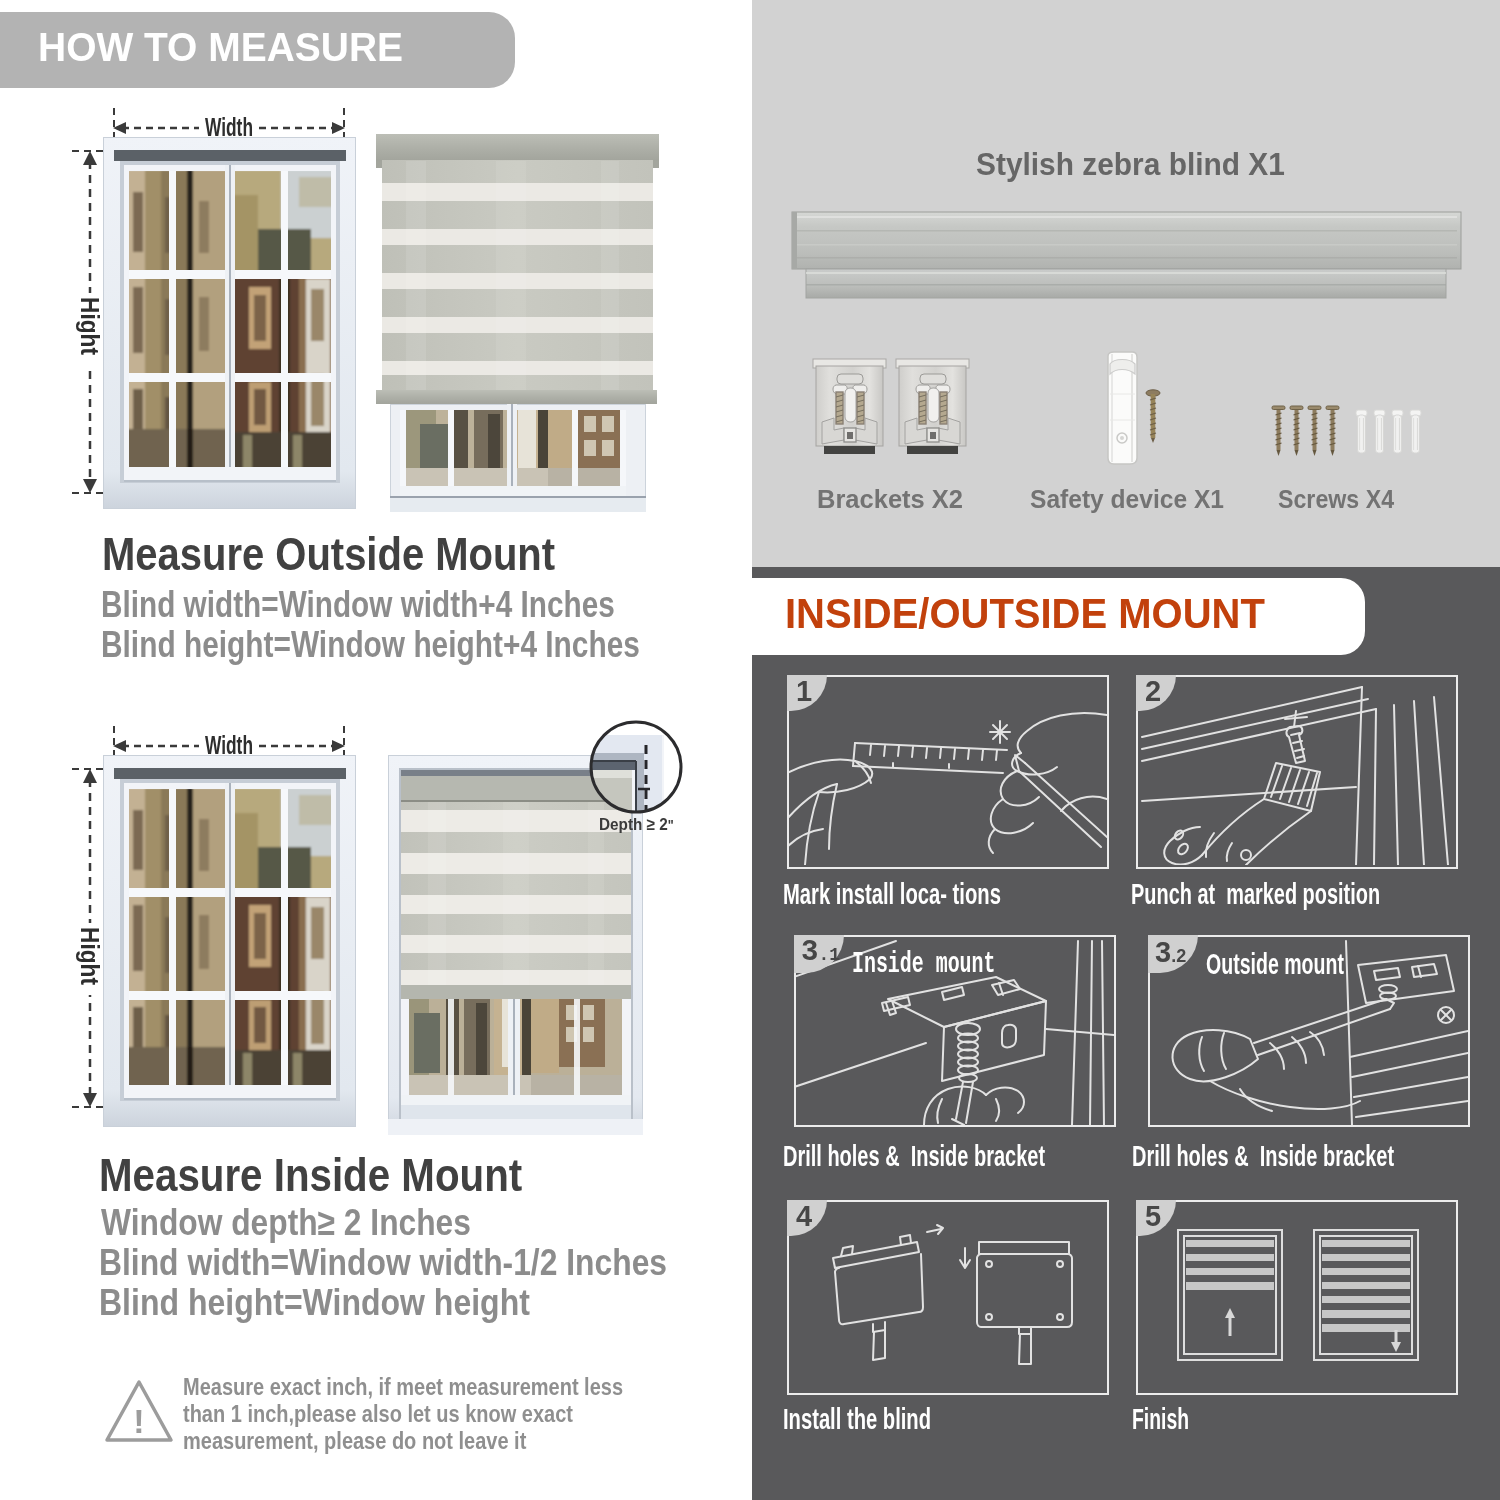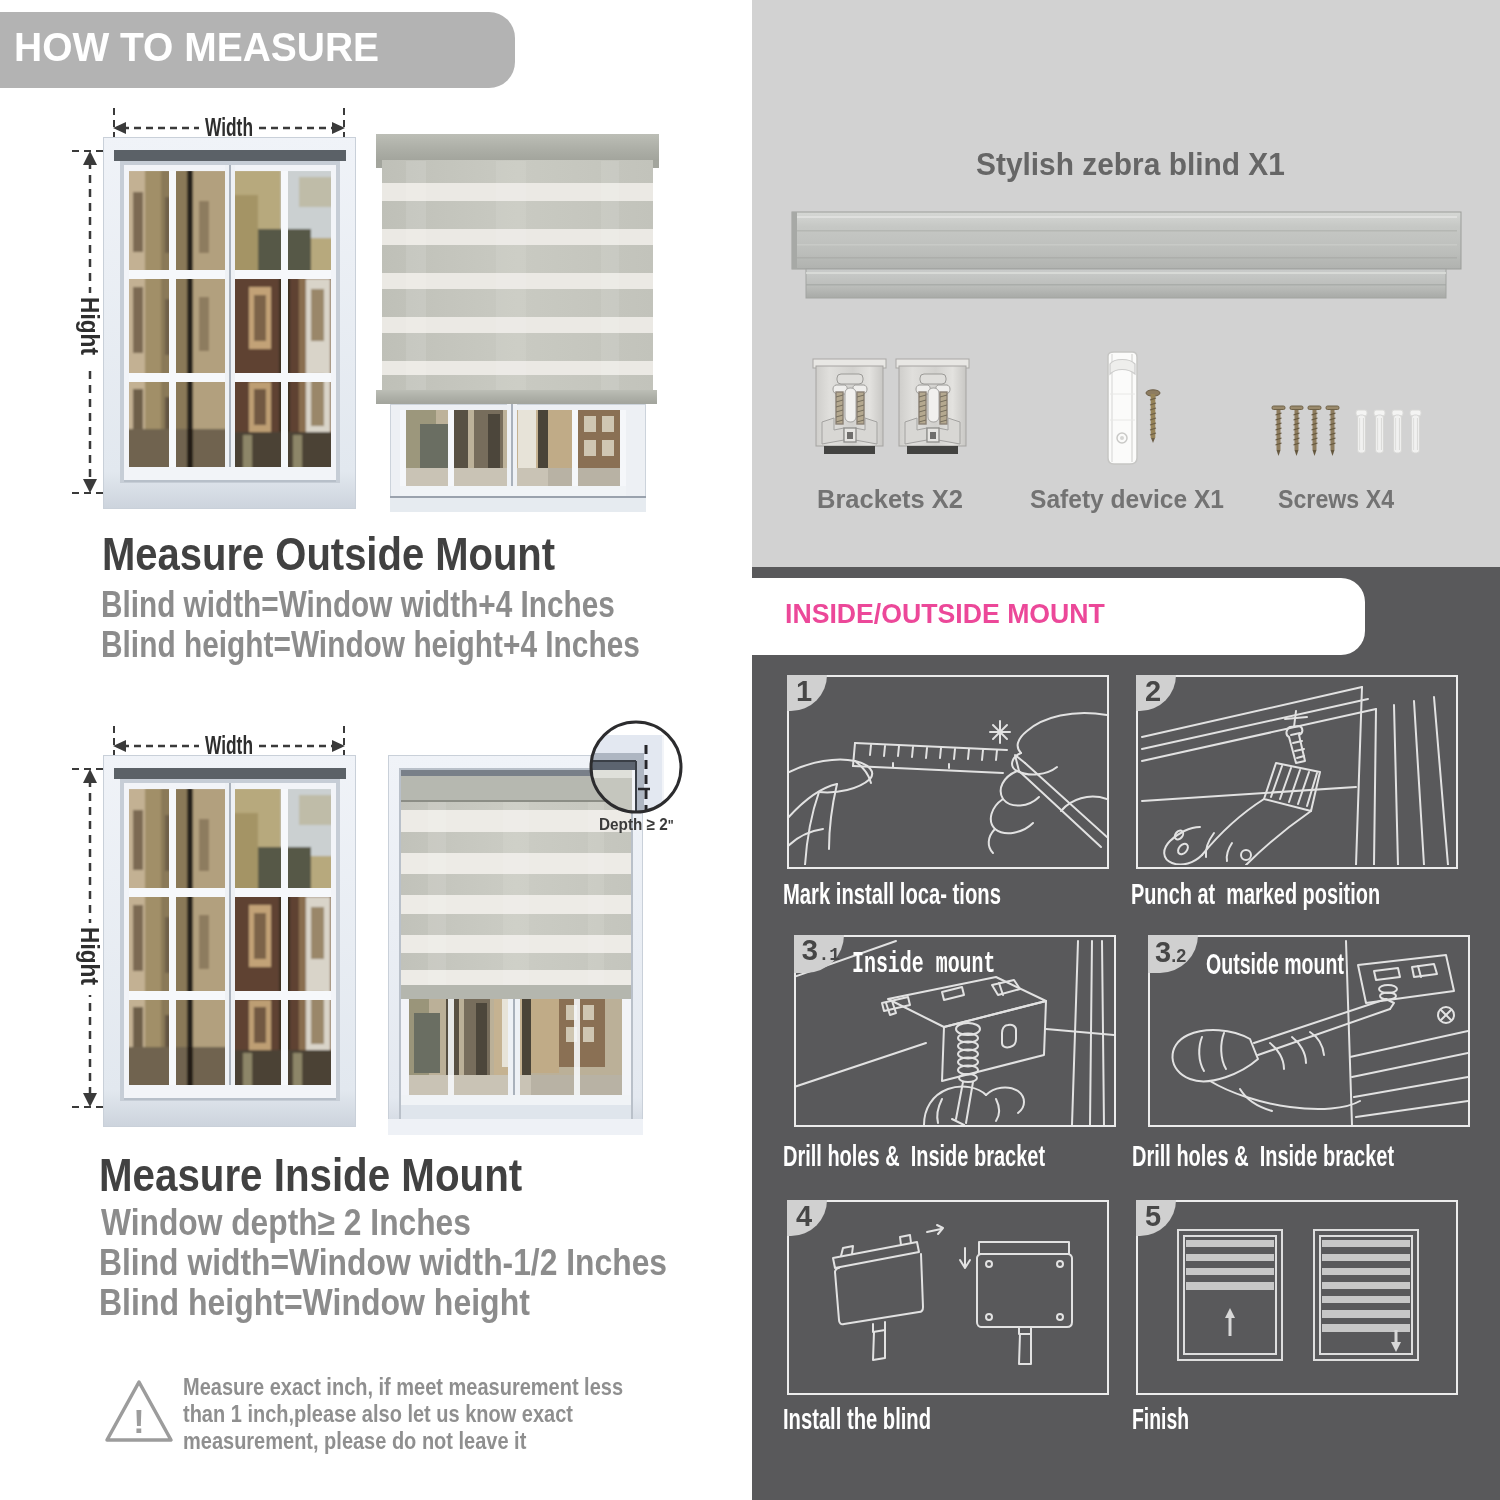--- a/index.html
+++ b/index.html
@@ -1,27 +1,27 @@
 <!DOCTYPE html>
 <html><head>
 <meta charset="utf-8">
 <style>
   html,body{margin:0;padding:0;}
   #page{position:relative;width:1500px;height:1500px;background:#fff;overflow:hidden;
         font-family:"Liberation Sans", sans-serif;font-weight:bold;}
   .abs{position:absolute;}
   .banner-l{left:0;top:12px;width:515px;height:76px;background:#b3b3b3;
             border-radius:0 26px 26px 0;color:#fff;font-size:41px;line-height:70px;
-            padding-left:14px;box-sizing:border-box;}
+            padding-left:38px;box-sizing:border-box;}
   .cx{display:inline-block;transform-origin:0 50%;white-space:nowrap;}
   .banner-r{left:752px;top:12px;width:516px;height:80px;background:#ffffff;
             border-radius:0 26px 26px 0;color:#cfcfcf;font-size:42px;line-height:80px;
             padding-left:34px;box-sizing:border-box;}
   .banner-d{left:752px;top:578px;width:613px;height:77px;background:#ffffff;
-            border-radius:0 24px 24px 0;color:#ec4899;font-size:28px;line-height:72px;
+            border-radius:0 24px 24px 0;color:#c2410c;font-size:42px;line-height:72px;
             padding-left:33px;box-sizing:border-box;}
   .h1l{color:#414141;font-size:46px;line-height:1;white-space:nowrap;transform-origin:0 0;}
   .body-l{color:#8c8c8c;font-size:37px;line-height:1;white-space:nowrap;transform-origin:0 0;}
   .gray-bg{left:752px;top:0;width:748px;height:567px;background:#d2d2d2;}
   .dark-bg{left:752px;top:567px;width:748px;height:933px;background:#59595b;}
   .plabel{color:#ffffff;font-size:29px;line-height:1;white-space:nowrap;transform-origin:0 0;}
   .partlabel{color:#737373;font-size:26px;line-height:1;white-space:nowrap;transform-origin:0 0;}
   .panel{position:absolute;width:322px;height:192px;border:2px solid #ececec;box-sizing:border-box;}
   .badge{position:absolute;left:-2px;top:-2px;width:40px;height:36px;background:#d0d0d0;
          border-radius:0 0 42px 0;color:#474747;font-size:29px;line-height:33px;text-align:left;

